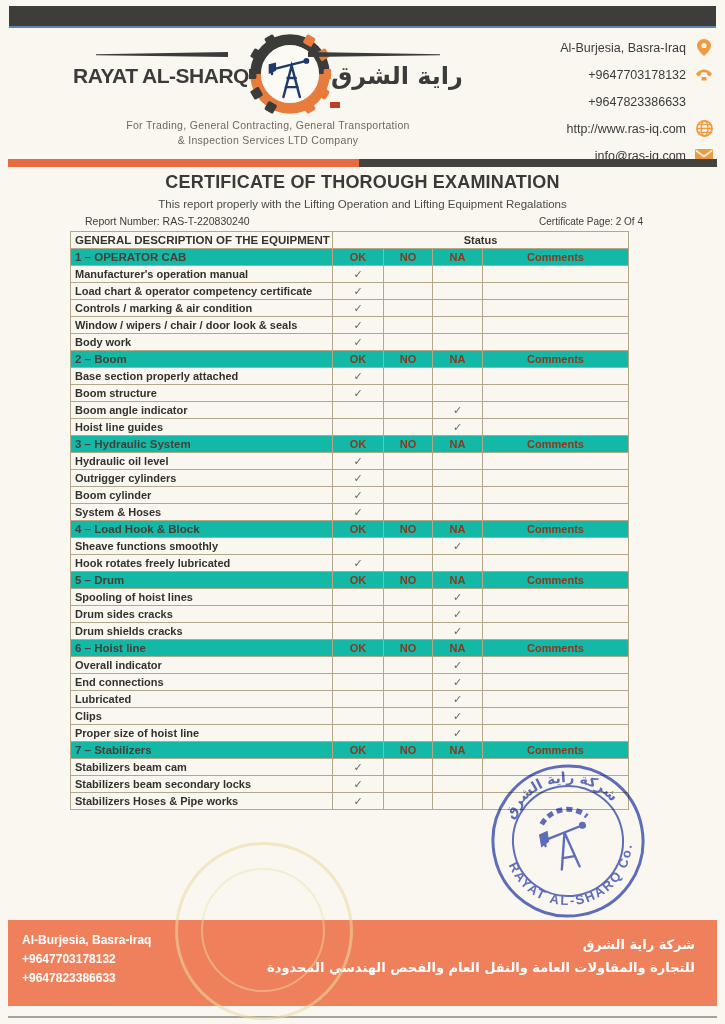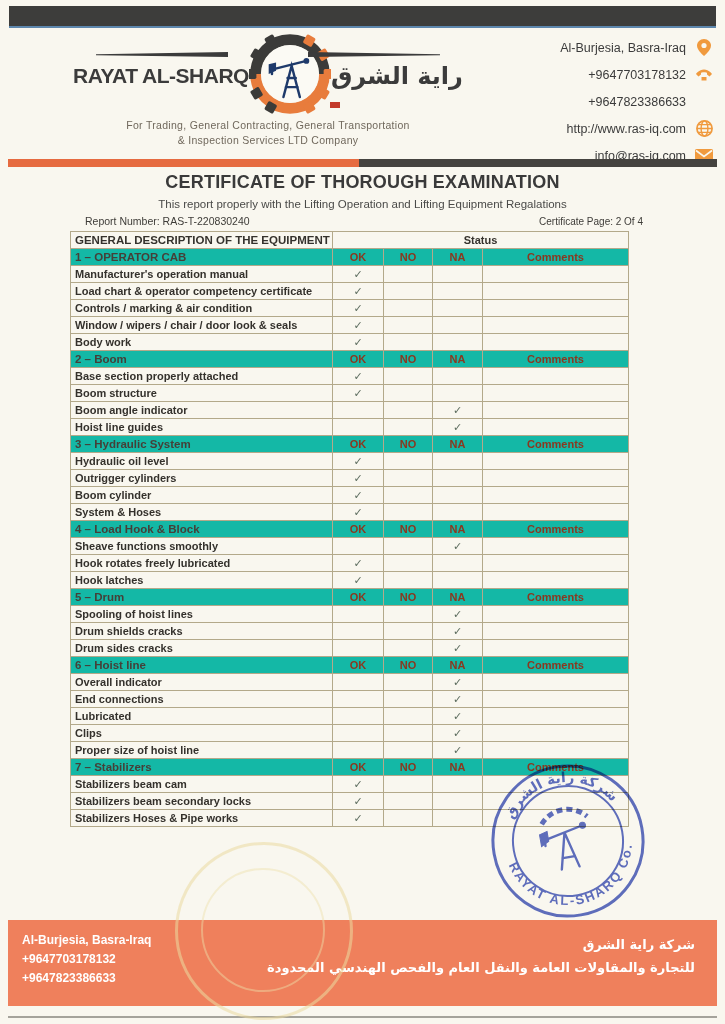--- a/index.html
+++ b/index.html
@@ -332,50 +332,43 @@
             <td class="check">✓</td>
             <td class="check"></td>
           </tr>
           <tr>
             <td class="label">Hook rotates freely lubricated</td>
             <td class="check">✓</td>
             <td class="check"></td>
             <td class="check"></td>
             <td class="check"></td>
           </tr>
-          <tr>
-            <td class="label">Hook latches</td>
-            <td class="check">✓</td>
-            <td class="check"></td>
-            <td class="check"></td>
-            <td class="check"></td>
-          </tr>
           <tr class="sec-row">
             <td class="sec-title">5 – Drum</td>
             <td class="sec-col">OK</td>
             <td class="sec-col">NO</td>
             <td class="sec-col">NA</td>
             <td class="sec-col">Comments</td>
           </tr>
           <tr>
             <td class="label">Spooling of hoist lines</td>
             <td class="check"></td>
             <td class="check"></td>
             <td class="check">✓</td>
             <td class="check"></td>
           </tr>
           <tr>
+            <td class="label">Drum sides cracks</td>
+            <td class="check"></td>
+            <td class="check"></td>
+            <td class="check">✓</td>
+            <td class="check"></td>
+          </tr>
+          <tr>
             <td class="label">Drum shields cracks</td>
-            <td class="check"></td>
-            <td class="check"></td>
-            <td class="check">✓</td>
-            <td class="check"></td>
-          </tr>
-          <tr>
-            <td class="label">Drum sides cracks</td>
             <td class="check"></td>
             <td class="check"></td>
             <td class="check">✓</td>
             <td class="check"></td>
           </tr>
           <tr class="sec-row">
             <td class="sec-title">6 – Hoist line</td>
             <td class="sec-col">OK</td>
             <td class="sec-col">NO</td>
             <td class="sec-col">NA</td>

